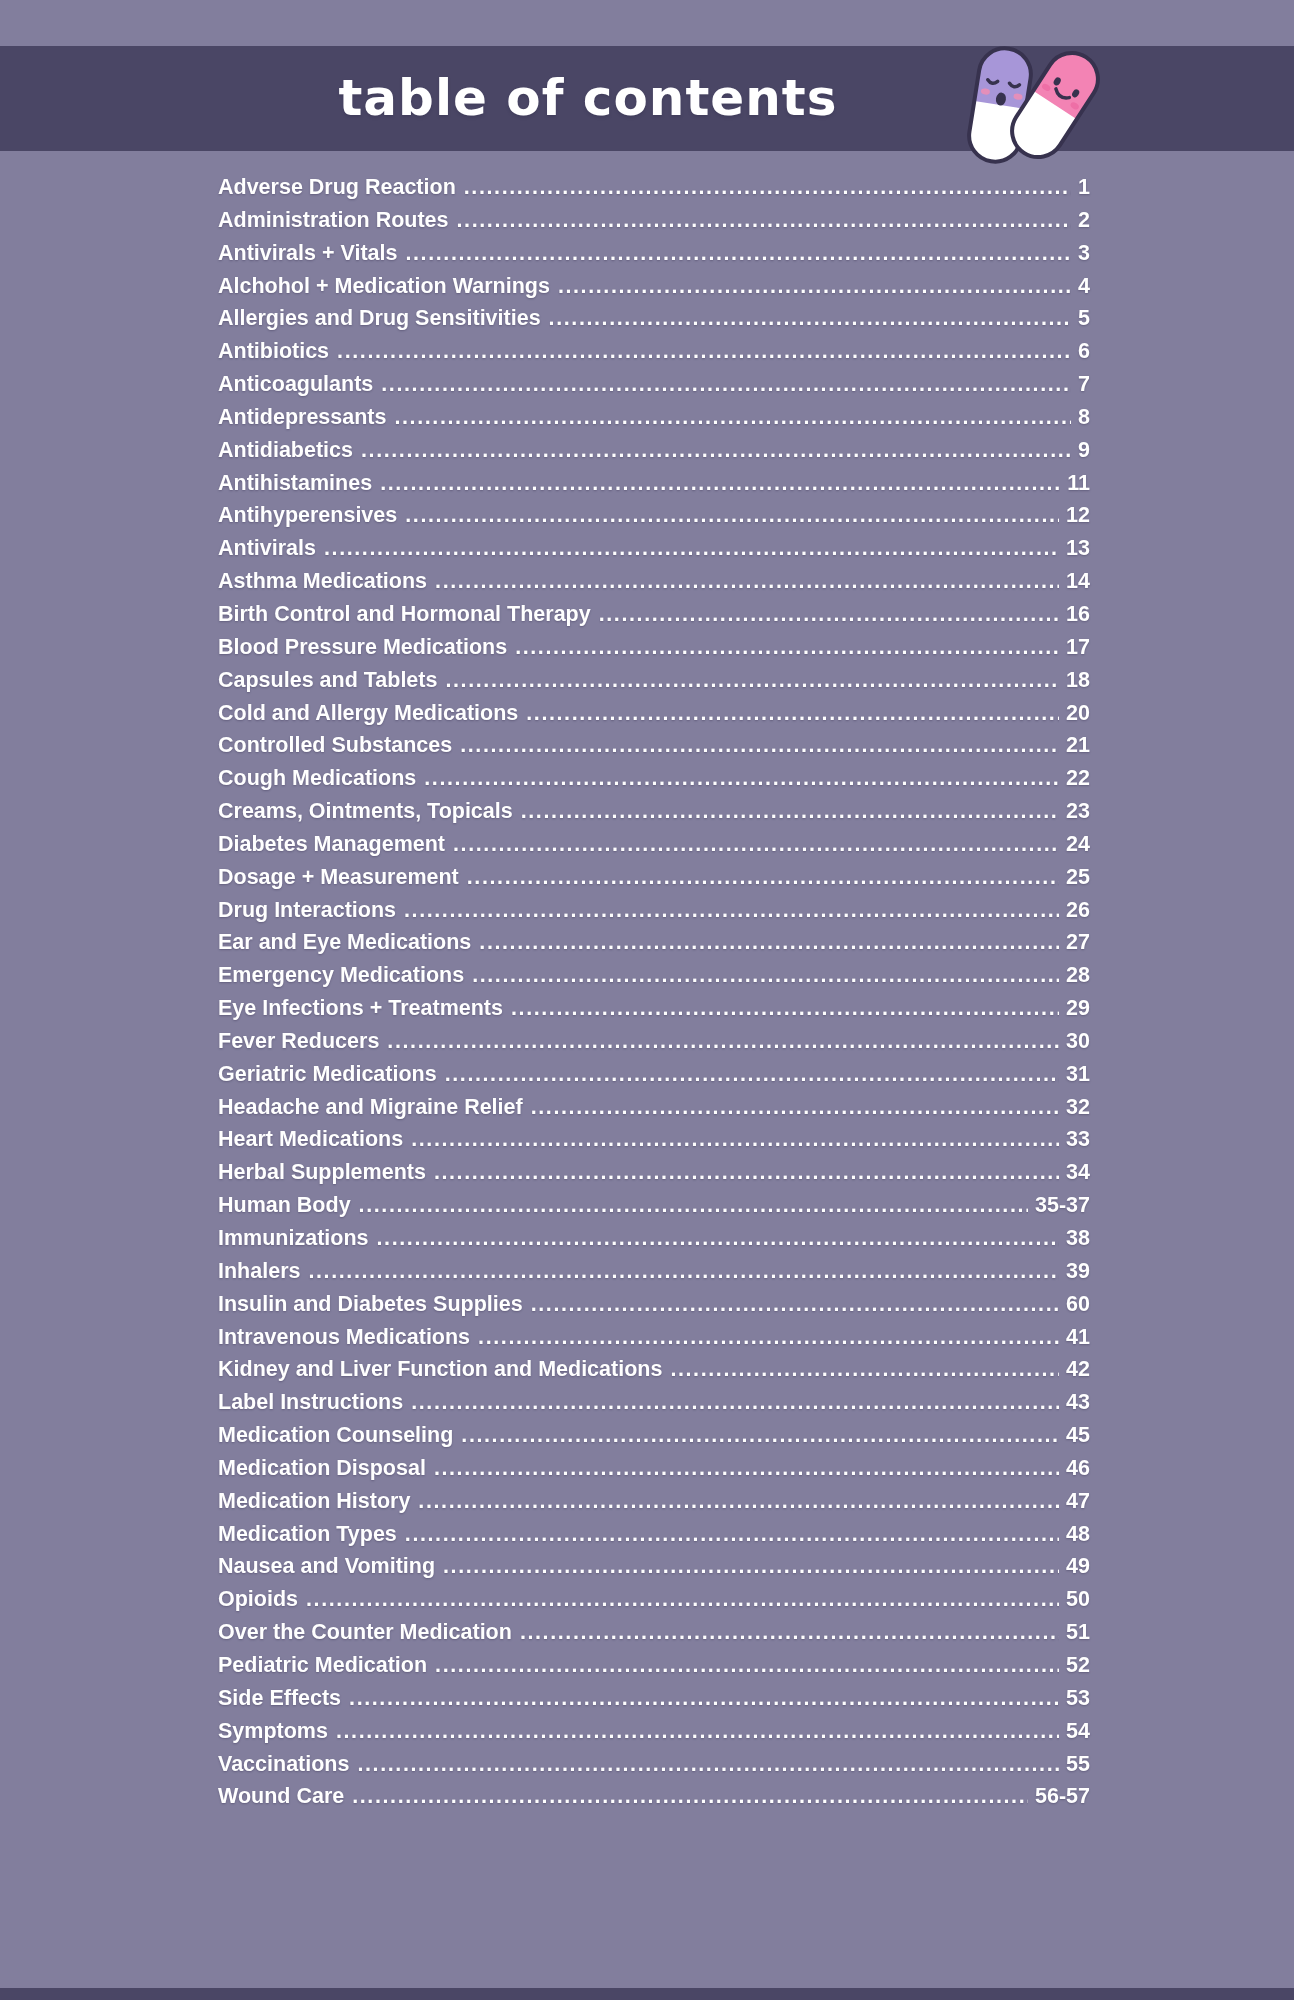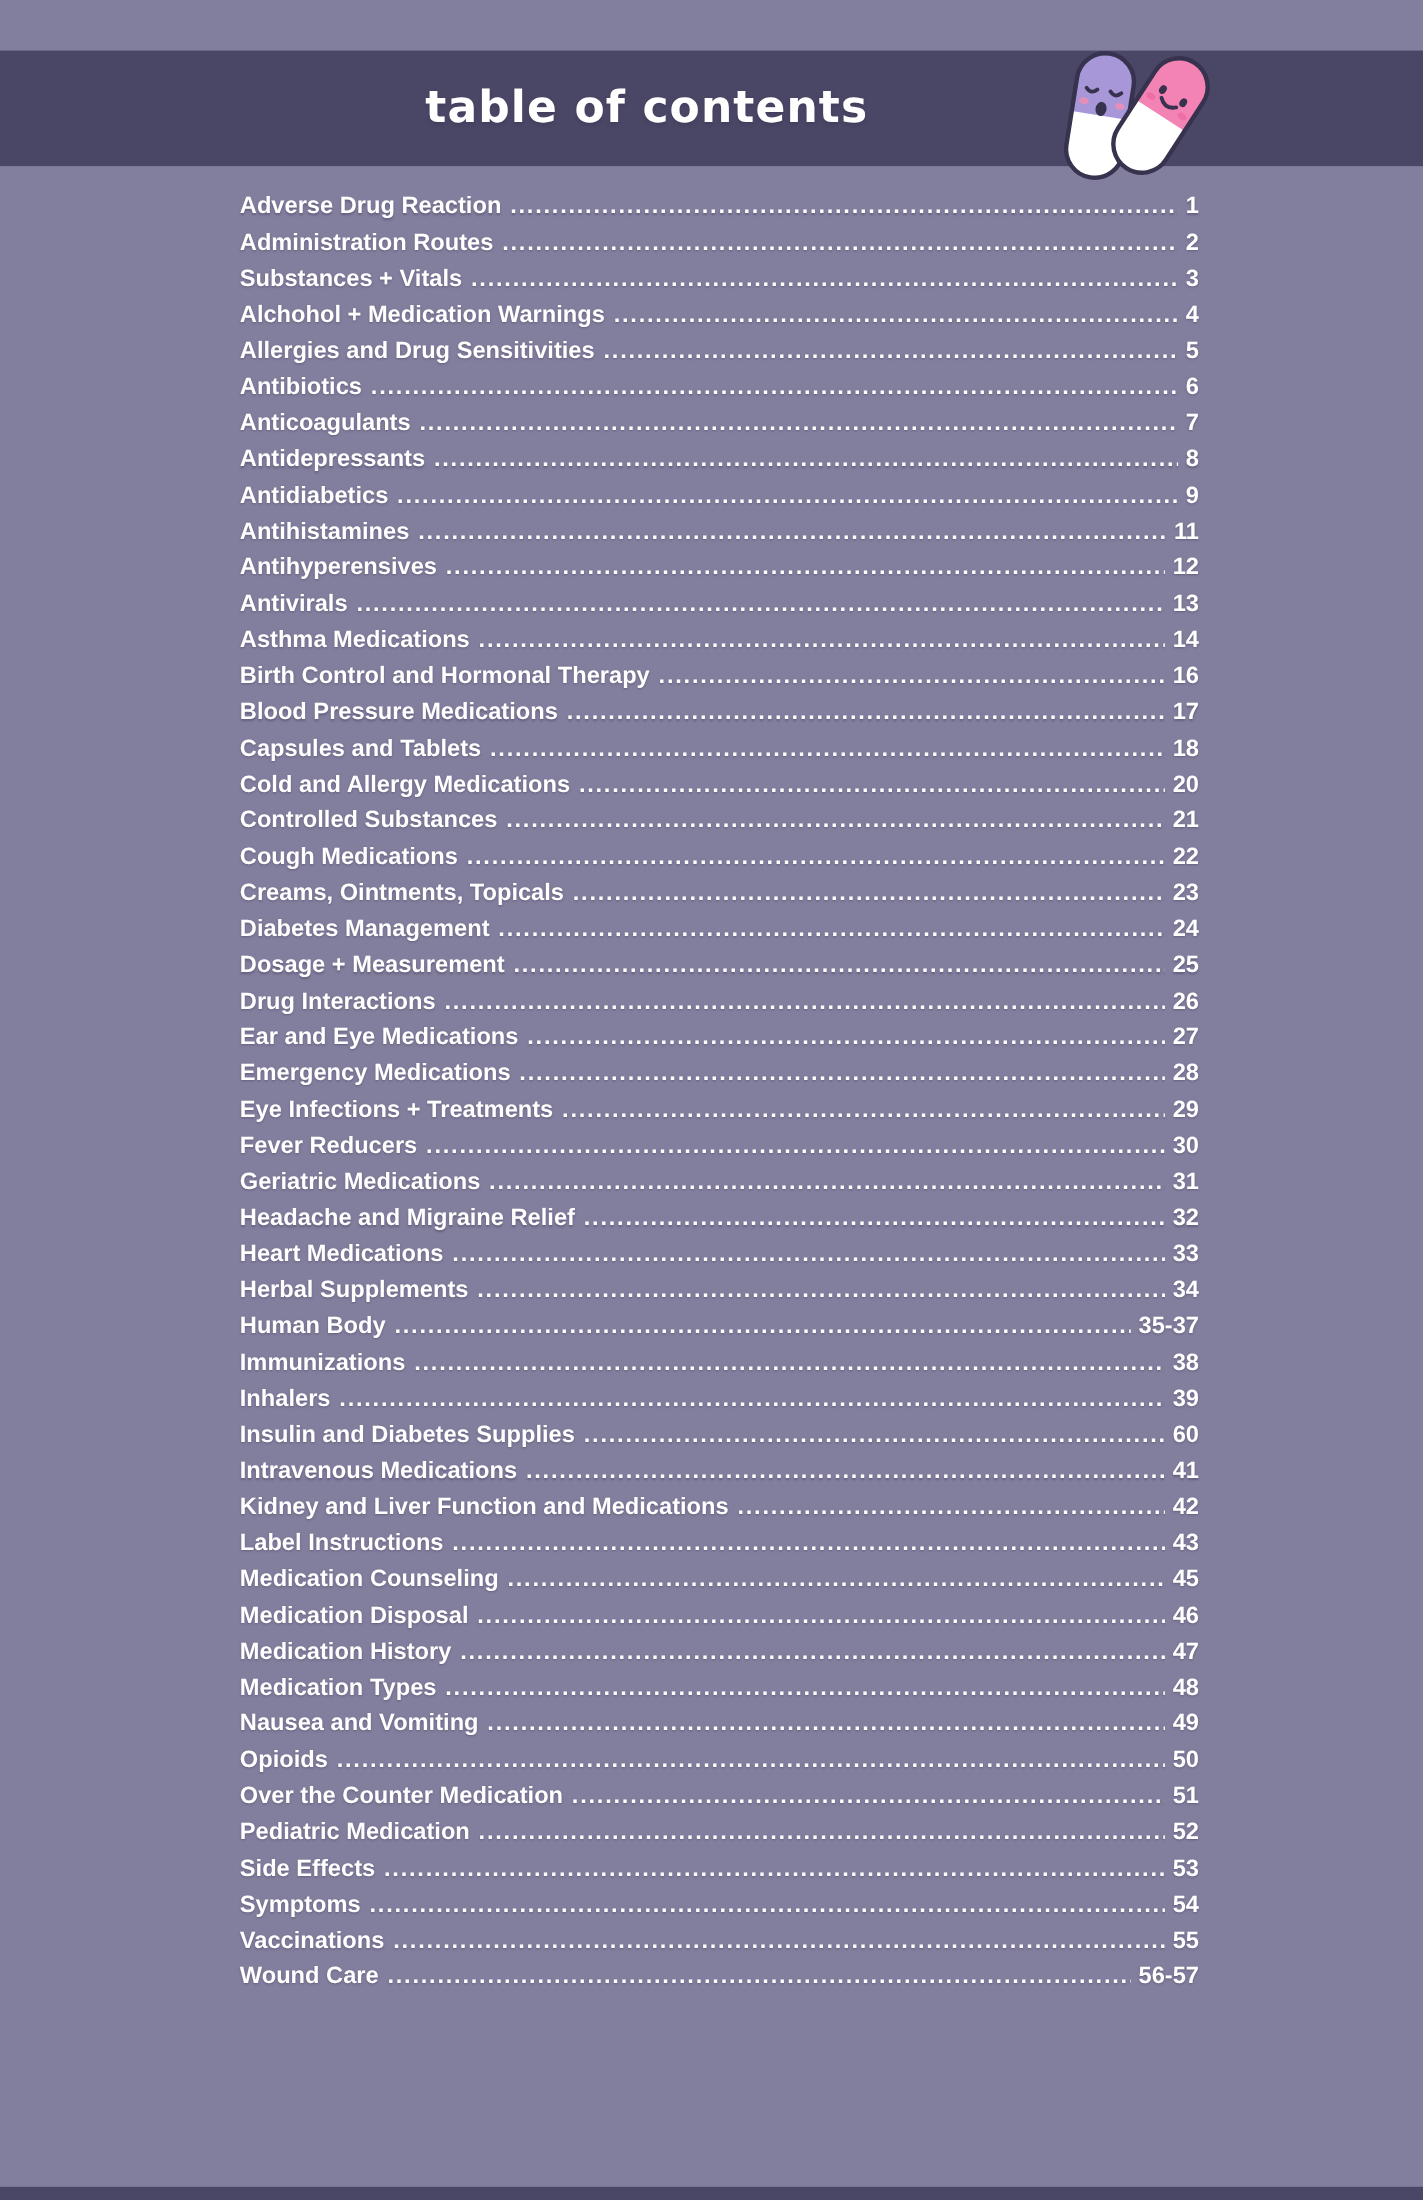--- a/index.html
+++ b/index.html
@@ -10,21 +10,21 @@
   }
   .band{
     position:absolute;top:46px;left:0;width:1294px;height:105px;
     background:#4A4665;
   }
   .title{
     margin:0;position:absolute;top:50%;left:0;right:118px;
     transform:translateY(-52%);
     text-align:center;color:#FFFFFF;
     font-family:"DejaVu Sans","Liberation Sans",sans-serif;
-    font-weight:bold;font-size:40px;letter-spacing:1px;
+    font-weight:bold;font-size:50px;letter-spacing:1px;
     text-shadow:0 2px 3px rgba(50,45,75,0.35);
     white-space:nowrap;
   }
   .pills{
     position:absolute;left:952px;top:-3px;width:162px;height:126px;
   }
   .toc{
     position:absolute;left:218px;top:171px;width:872px;
   }
   .row{
@@ -85,21 +85,21 @@
         <span class="lbl">Adverse Drug Reaction</span>
         <span class="dots"></span>
         <span class="pg">1</span>
       </div>
       <div class="row">
         <span class="lbl">Administration Routes</span>
         <span class="dots"></span>
         <span class="pg">2</span>
       </div>
       <div class="row">
-        <span class="lbl">Substances + Vitals</span>
+        <span class="lbl">Antivirals + Vitals</span>
         <span class="dots"></span>
         <span class="pg">3</span>
       </div>
       <div class="row">
         <span class="lbl">Alchohol + Medication Warnings</span>
         <span class="dots"></span>
         <span class="pg">4</span>
       </div>
       <div class="row">
         <span class="lbl">Allergies and Drug Sensitivities</span>

